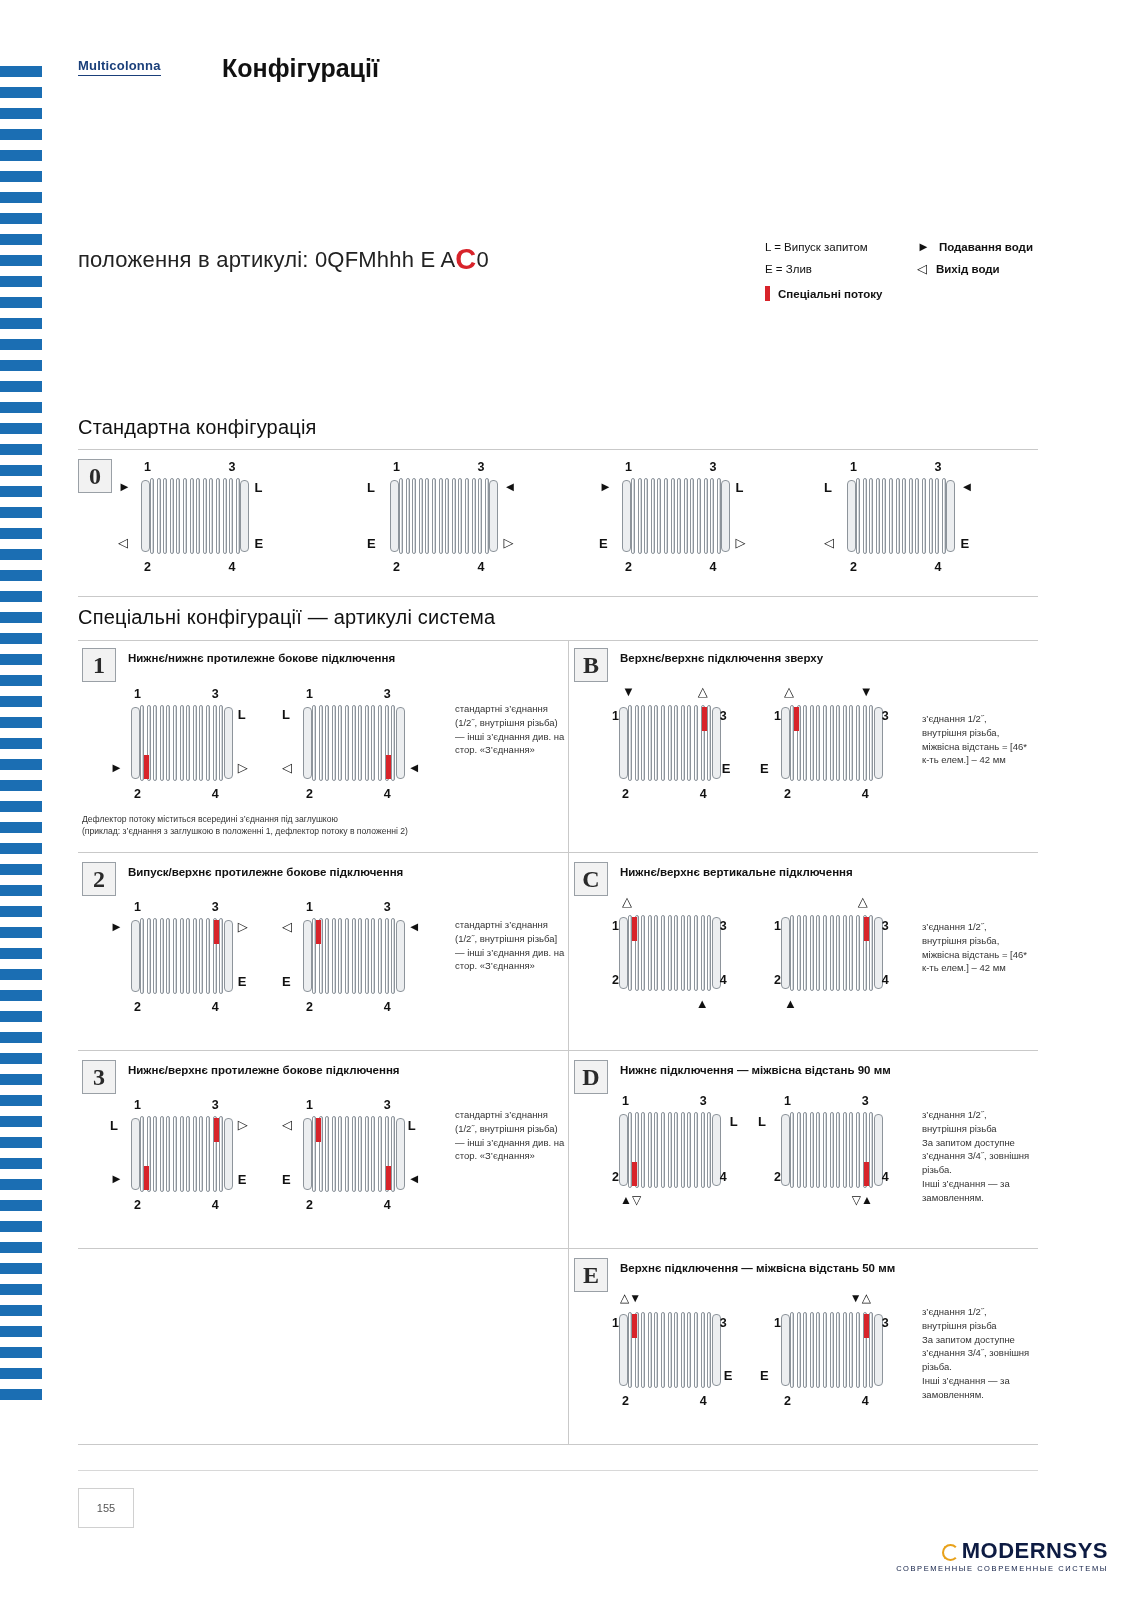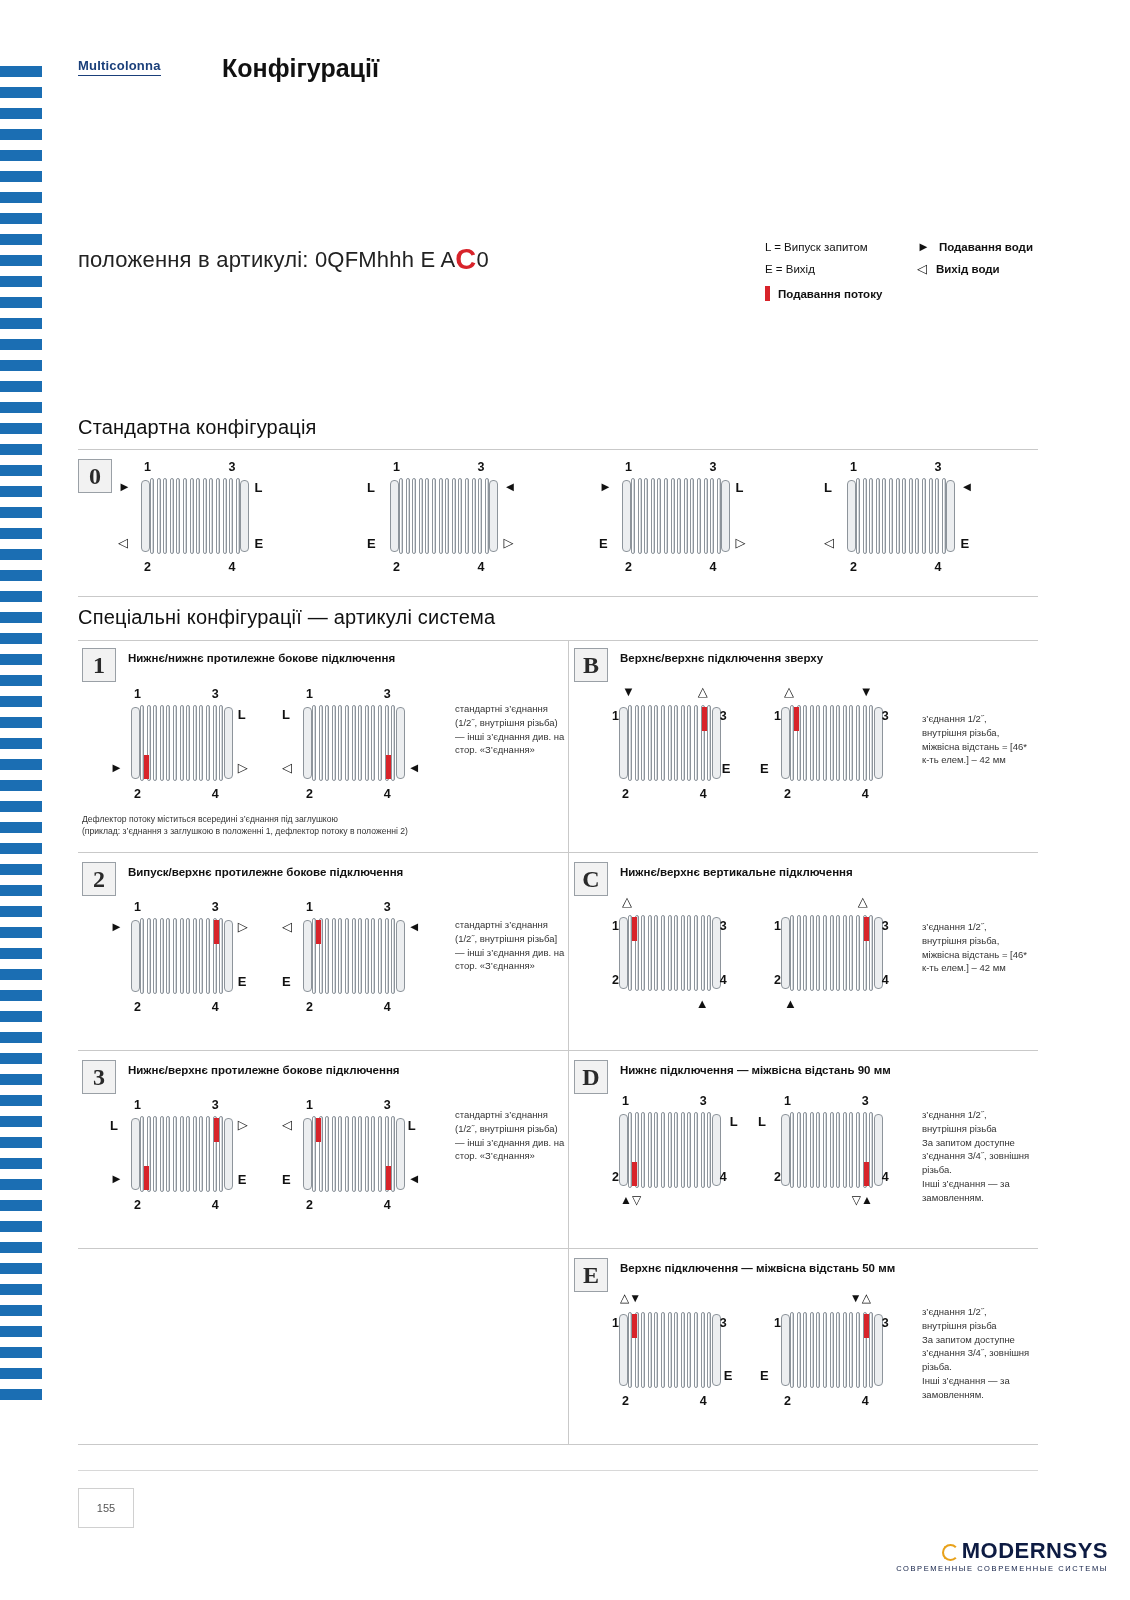--- a/index.html
+++ b/index.html
@@ -176,29 +176,29 @@
 
 <div class="legend">
   <div class="row">
     <div class="lcol">L = Випуск запитом</div>
     <div class="rcol">
       <span class="gly" style="position:static;">►</span>
       <span style="margin-left:9px;font-weight:bold;">Подавання води</span>
     </div>
   </div>
   <div class="row">
-    <div class="lcol">E = Вихід</div>
+    <div class="lcol">E = Злив</div>
     <div class="rcol">
       <span class="gly" style="position:static;">◁</span>
       <span style="margin-left:9px;font-weight:bold;">Вихід води</span>
     </div>
   </div>
   <div class="defl">
     <span class="defl-mark"></span>
-    <span style="font-weight:bold;">Подавання потоку</span>
+    <span style="font-weight:bold;">Спеціальні потоку</span>
   </div>
 </div>
 
 <div class="sec-h" style="left:78px; top:416px;">Стандартна конфігурація</div>
 <div class="rule" style="left:78px; top:449px; width:960px;"></div>
 
 <div class="bigbox" style="left:78px; top:459px;">0</div>
 
 <div class="rule" style="left:78px; top:596px; width:960px;"></div>
 

